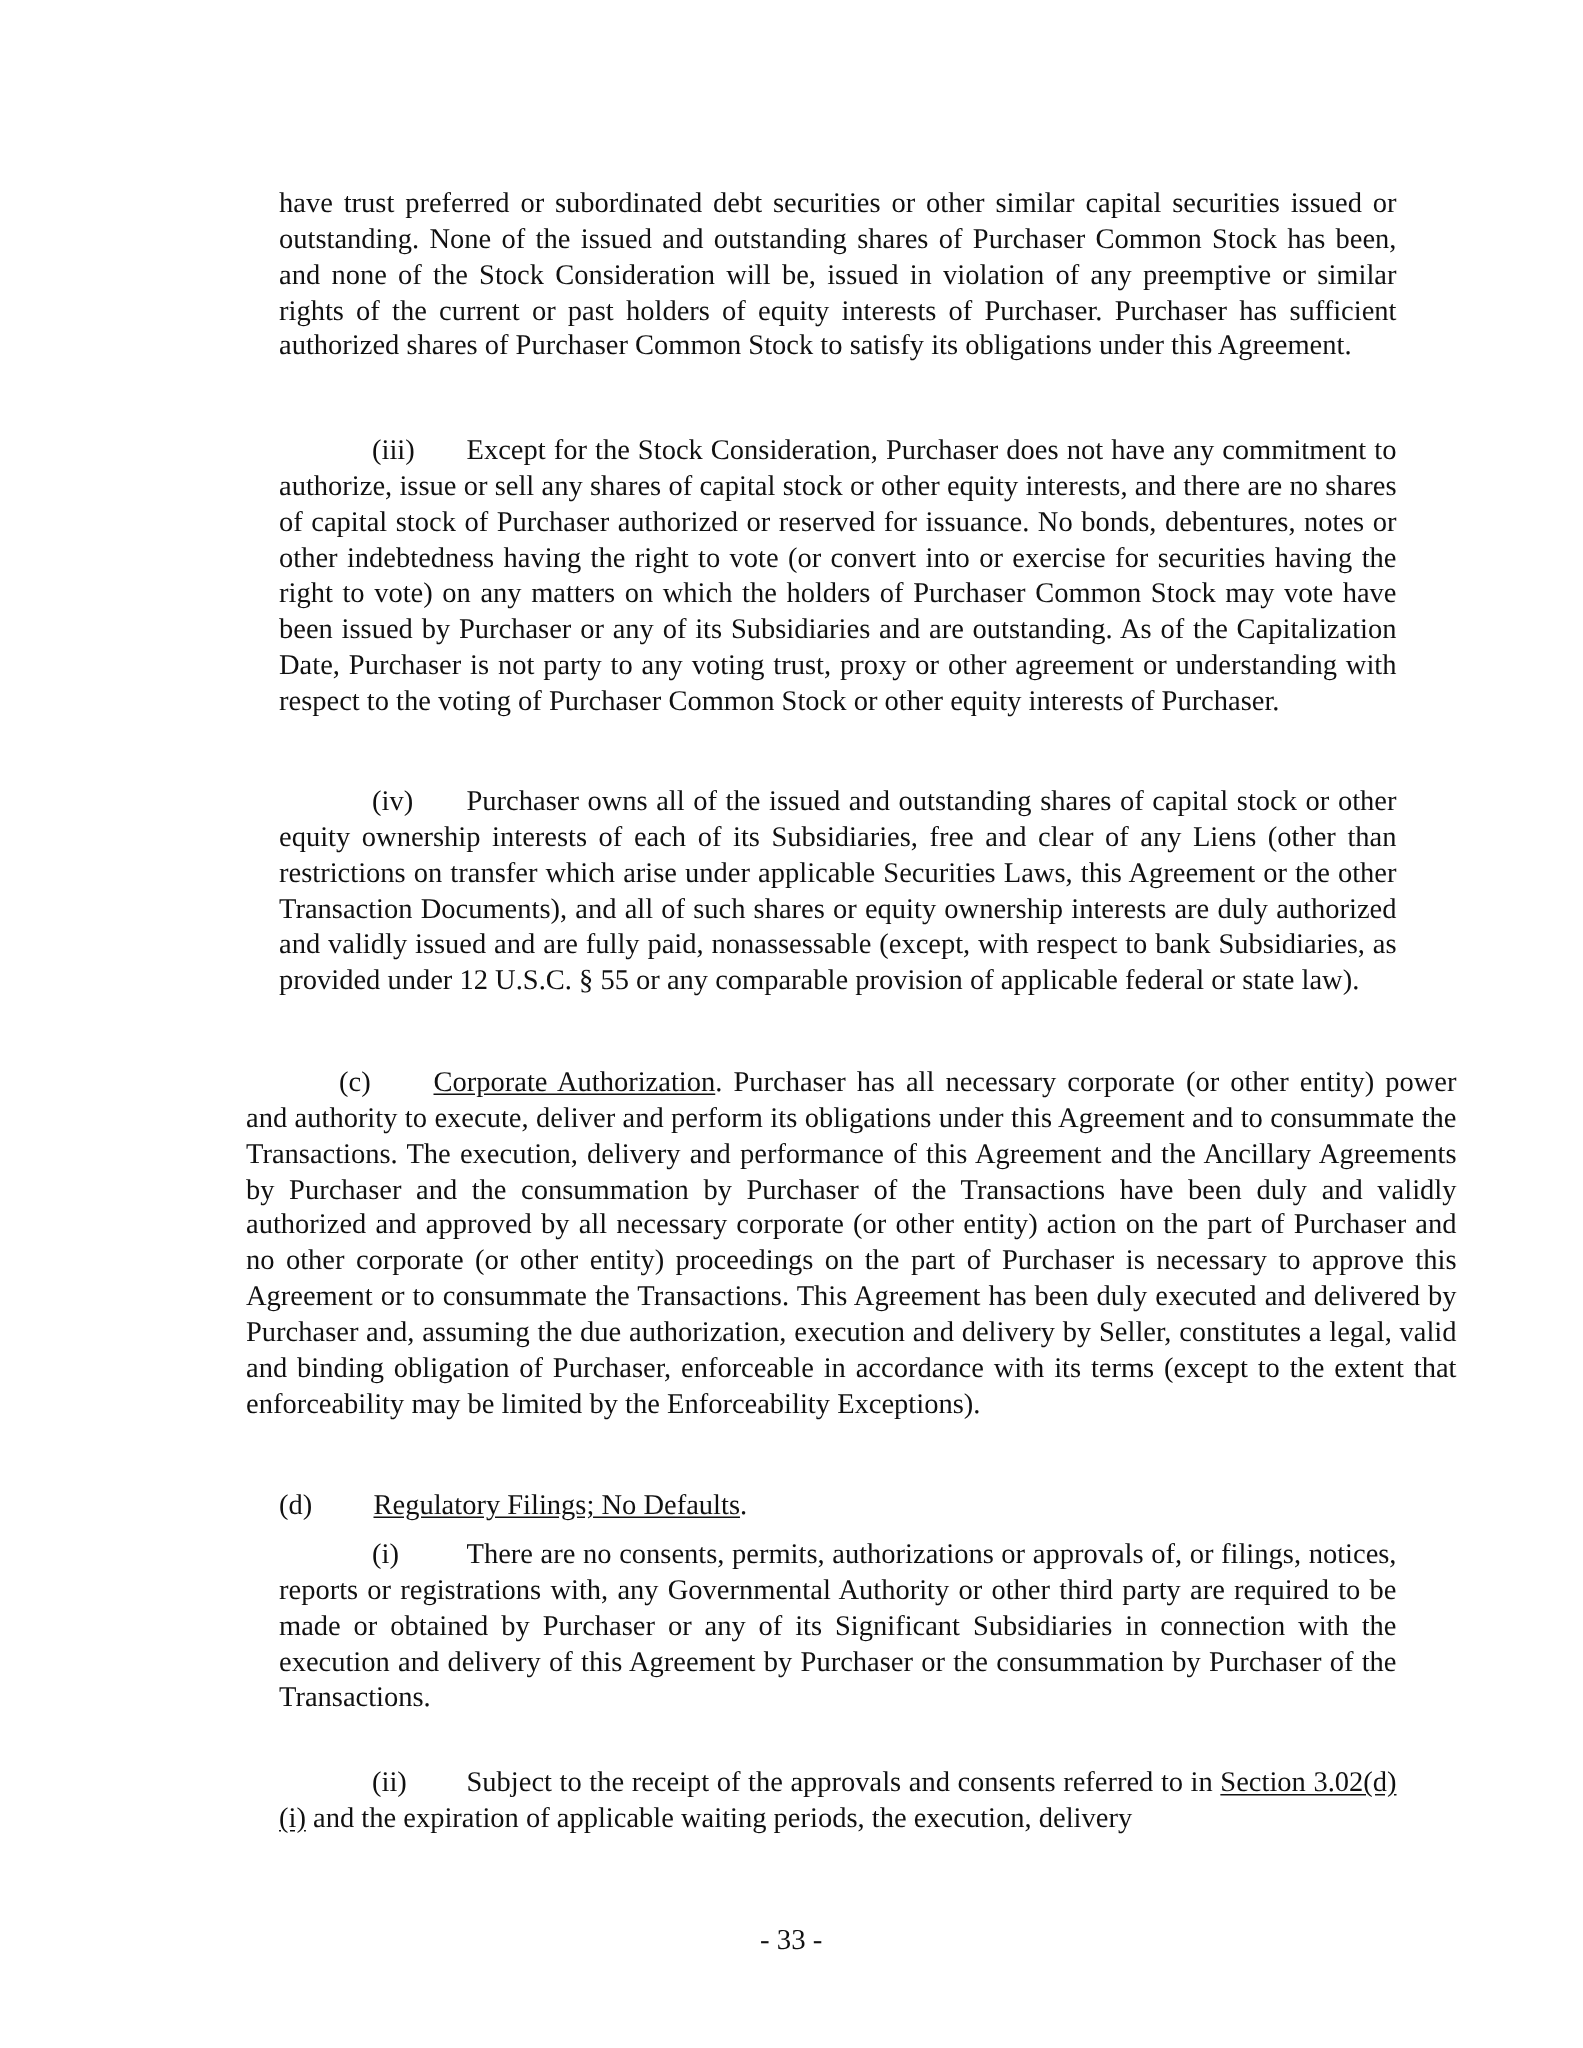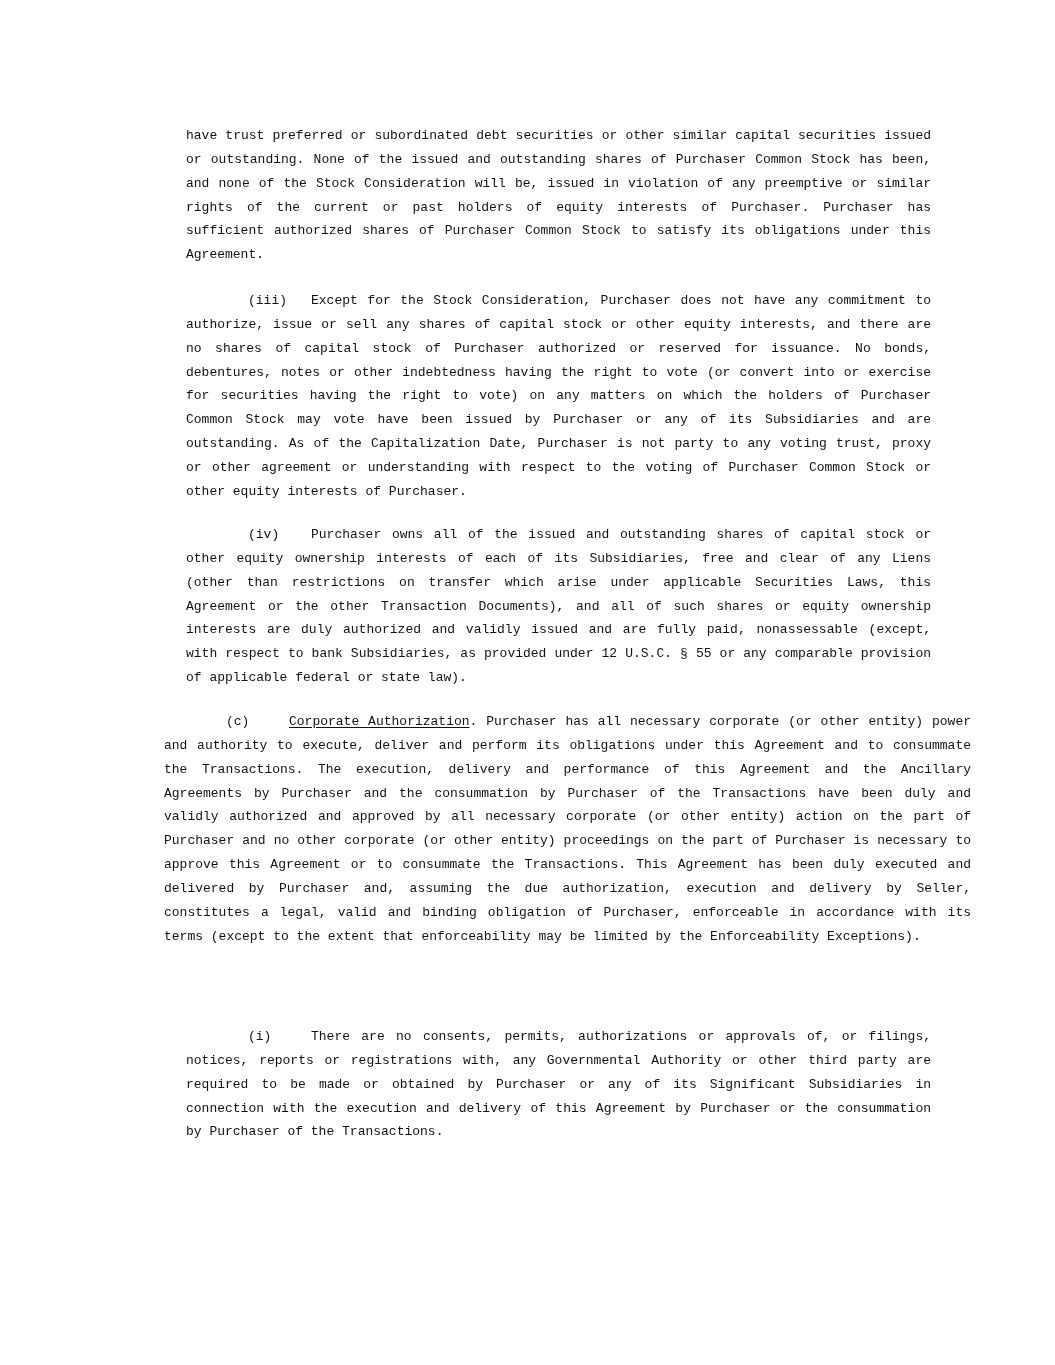--- a/index.html
+++ b/index.html
@@ -16,26 +16,25 @@
       color: #111111;
     }
     .page {
       position: absolute;
       left: 0; top: 0;
       width: 1055px; height: 1365px;
       background: #ffffff;
     }
     .para {
       position: absolute;
-      font-size: 13px;
+      font-size: 19px;
       line-height: 23.85px;
       text-align: justify;
       text-align-last: left;
       margin: 0;
-      font-family: Liberation Mono, monospace;
     }
     .indent-block {
       left: 186px;
       width: 745px;
     }
     .full-block {
       left: 124px;
       width: 807px;
     }
     .num {
@@ -79,20 +78,27 @@
   </p>
 
   <p class="para indent-block" style="top:523px;">
     <span class="first-indent"></span><span class="num">(iv)</span><span>Purchaser owns all of the issued and outstanding shares of capital stock or other equity ownership interests of each of its Subsidiaries, free and clear of any Liens (other than restrictions on transfer which arise under applicable Securities Laws, this Agreement or the other Transaction Documents), and all of such shares or equity ownership interests are duly authorized and validly issued and are fully paid, nonassessable (except, with respect to bank Subsidiaries, as provided under 12 U.S.C. § 55 or any comparable provision of applicable federal or state law).</span>
   </p>
 
   <p class="para full-block" style="top:710px;margin-left:40px;">
     <span class="first-indent"></span><span class="num">(c)</span><span class="u">Corporate Authorization</span><span>.</span><span> Purchaser has all necessary corporate (or other entity) power and authority to execute, deliver and perform its obligations under this Agreement and to consummate the Transactions. The execution, delivery and performance of this Agreement and the Ancillary Agreements by Purchaser and the consummation by Purchaser of the Transactions have been duly and validly authorized and approved by all necessary corporate (or other entity) action on the part of Purchaser and no other corporate (or other entity) proceedings on the part of Purchaser is necessary to approve this Agreement or to consummate the Transactions. This Agreement has been duly executed and delivered by Purchaser and, assuming the due authorization, execution and delivery by Seller, constitutes a legal, valid and binding obligation of Purchaser, enforceable in accordance with its terms (except to the extent that enforceability may be limited by the Enforceability Exceptions).</span>
   </p>
 
+  <p class="para indent-block" style="top:992px;">
+    <span class="num">(d)</span><span class="u">Regulatory Filings; No Defaults</span><span>.</span>
+  </p>
 
   <p class="para indent-block" style="top:1025px;">
     <span class="first-indent"></span><span class="num">(i)</span><span>There are no consents, permits, authorizations or approvals of, or filings, notices, reports or registrations with, any Governmental Authority or other third party are required to be made or obtained by Purchaser or any of its Significant Subsidiaries in connection with the execution and delivery of this Agreement by Purchaser or the consummation by Purchaser of the Transactions.</span>
   </p>
 
+  <p class="para indent-block" style="top:1177px;">
+    <span class="first-indent"></span><span class="num">(ii)</span><span>Subject to the receipt of the approvals and consents referred to in </span><span class="link">Section 3.02(d)(i)</span><span> and the expiration of applicable waiting periods, the execution, delivery</span>
+  </p>
 
+  <div class="footer">- 33 -</div>
 
 </div>
 
 </body></html>

